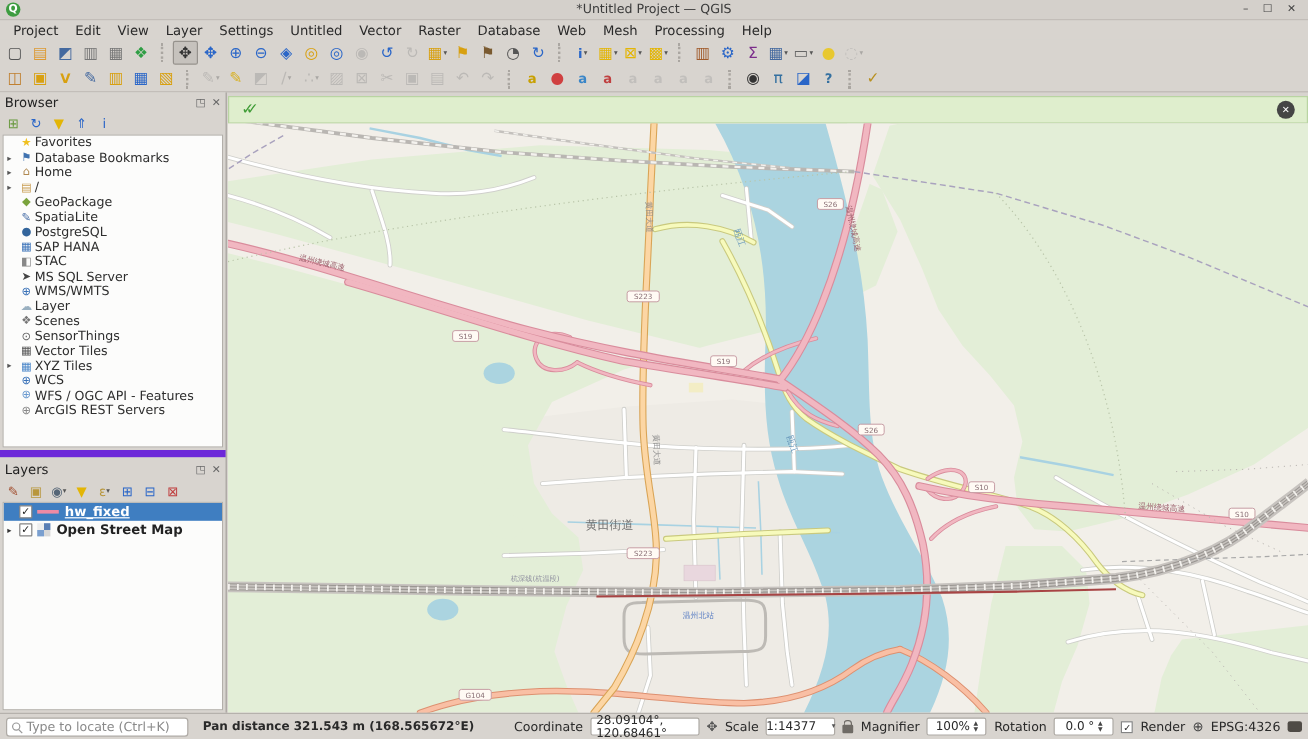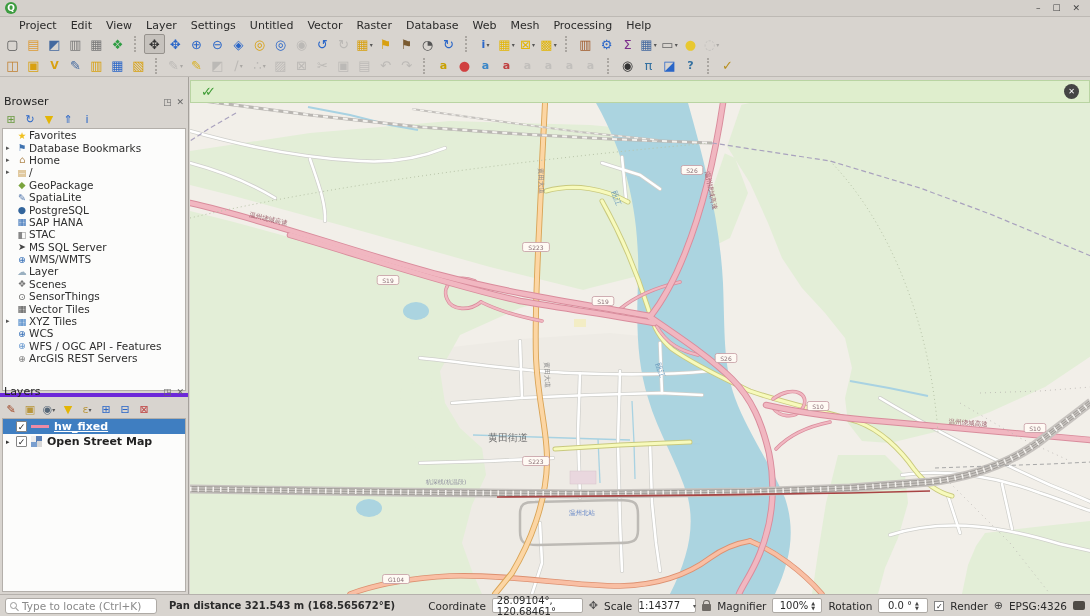--- a/index.html
+++ b/index.html
@@ -10,40 +10,40 @@
   
   .titlebar { position:absolute; top:0; left:0; right:0; height:17px; background:#d4d0cb;
               border-bottom:1px solid #bdb9b4; display:flex; align-items:center; }
   .qgis-logo { width:12px; height:12px; border-radius:50%; background:#3d9c40; color:#fff;
                font-size:9px; font-weight:bold; line-height:12px; text-align:center; margin-left:5px; }
   .win-title { position:absolute; left:0; right:0; text-align:center; font-size:10.5px; color:#3b3b3b; }
   .win-controls { margin-left:auto; display:flex; gap:12px; padding-right:10px; z-index:2; }
   .win-btn { font-size:9px; color:#444; line-height:15px; cursor:default; }
 
   .menubar { position:absolute; top:17px; left:0; right:0; height:16px; background:#d8d4cf;
-             display:flex; align-items:center; padding-left:12px; }
+             display:flex; align-items:center; padding-left:4px; }
   .menu-item { padding:1px 7px; font-size:11px; color:#2a2a2a; border-radius:2px; }
 
   .toolbar { position:absolute; left:0; right:0; background:#d8d4cf; display:flex; align-items:center;
              padding-left:2px; }
   #toolbar1 { top:33px; height:22px; }
   #toolbar2 { top:55px; height:22px; border-bottom:1px solid #bdb9b4; }
   .tb-sep { width:6px; height:16px; border-left:2px dotted #aaa6a1; margin:0 4px 0 6px; }
   .tbtn { height:20px; min-width:21px; display:flex; align-items:center; justify-content:center;
           border-radius:2px; font-size:13px; padding:0 1px; }
   .tbtn.pressed { background:#c6c2bd; border:1px solid #96928d; }
   .tbtn.disabled { opacity:.35; }
   .tbtn .dd { font-size:6px; color:#555; margin-left:1px; }
 
   
   .main { position:absolute; top:77px; left:0; right:0; bottom:22px; }
   .dock { position:absolute; top:0; left:0; width:189px; height:100%; background:#d8d4cf;
           border-right:1px solid #a5a19c; }
   .panel { position:absolute; left:0; width:100%; display:flex; flex-direction:column; }
-  #browser-panel { top:0; height:304px; border-bottom:4px solid #6d28d9;margin-top:16px; }
+  #browser-panel { top:0; height:304px; border-bottom:6px solid #6d28d9; }
   #layers-panel { top:306px; bottom:0; }
   .panel-header { height:17px; display:flex; align-items:center; padding:0 4px; font-size:11px; color:#222; }
   .panel-header .ttl { flex:1; }
   .panel-hbtn { font-size:9px; color:#666; margin-left:5px; }
   .panel-tools { height:18px; display:flex; align-items:center; gap:3px; padding:0 3px; }
   .ptool { width:16px; height:16px; display:flex; align-items:center; justify-content:center;
            font-size:11px; border-radius:2px; }
   .tree { flex:1; background:#fcfcfb; border:1px solid #b3afaa; margin:0 2px 2px 2px; overflow:hidden; }
   .trow { display:flex; align-items:center; height:12.4px; font-size:10.5px; color:#2e2e2e; padding-left:3px; }
   .trow .exp { width:9px; font-size:7px; color:#555; }
@@ -96,20 +96,21 @@
   .bubble-icon::after { content:""; position:absolute; bottom:-3px; left:2px;
                         border:3px solid transparent; border-top-color:#4f4b46; }
   .globe-icon { font-size:11px; color:#444; }
   .extent-icon { font-size:11px; color:#555; }
 </style>
 </head>
 <body>
 
 <div class="titlebar">
   <div class="qgis-logo">Q</div>
+  <div class="win-title">*Untitled Project — QGIS</div>
   <div class="win-controls">
     <span class="win-btn">–</span>
     <span class="win-btn">☐</span>
     <span class="win-btn">✕</span>
   </div>
 </div>
 
 <div class="menubar" id="menubar">
     <span class="menu-item">Project</span>
     <span class="menu-item">Edit</span>

